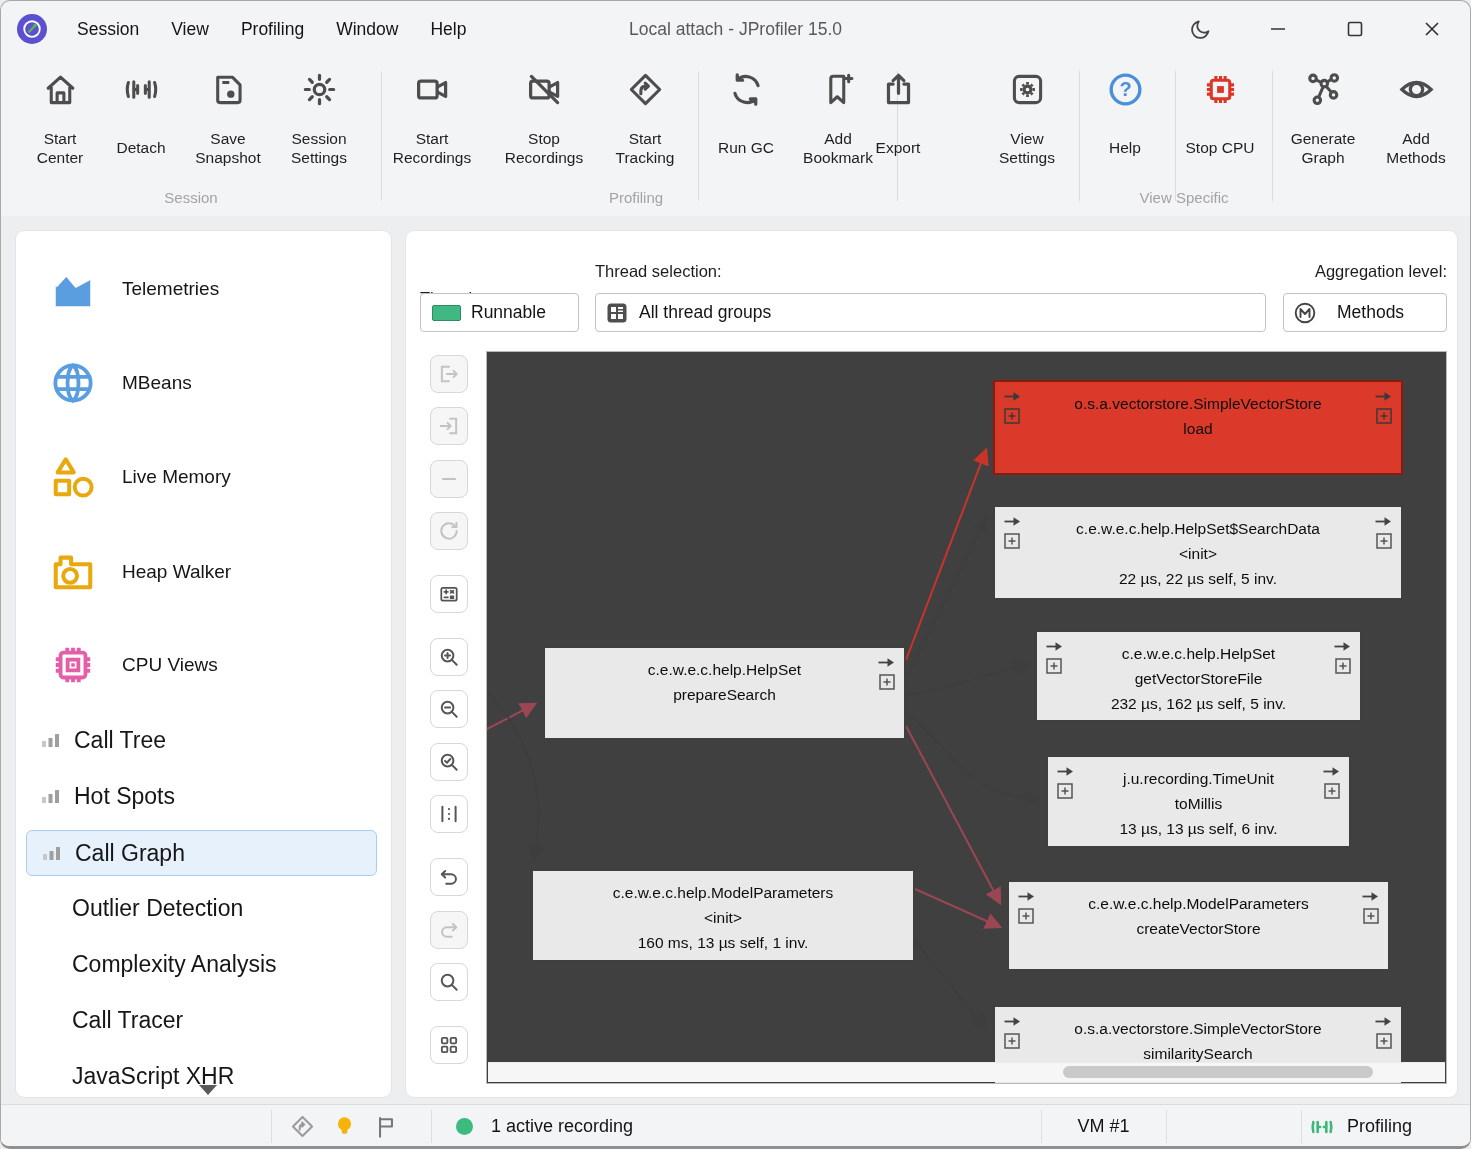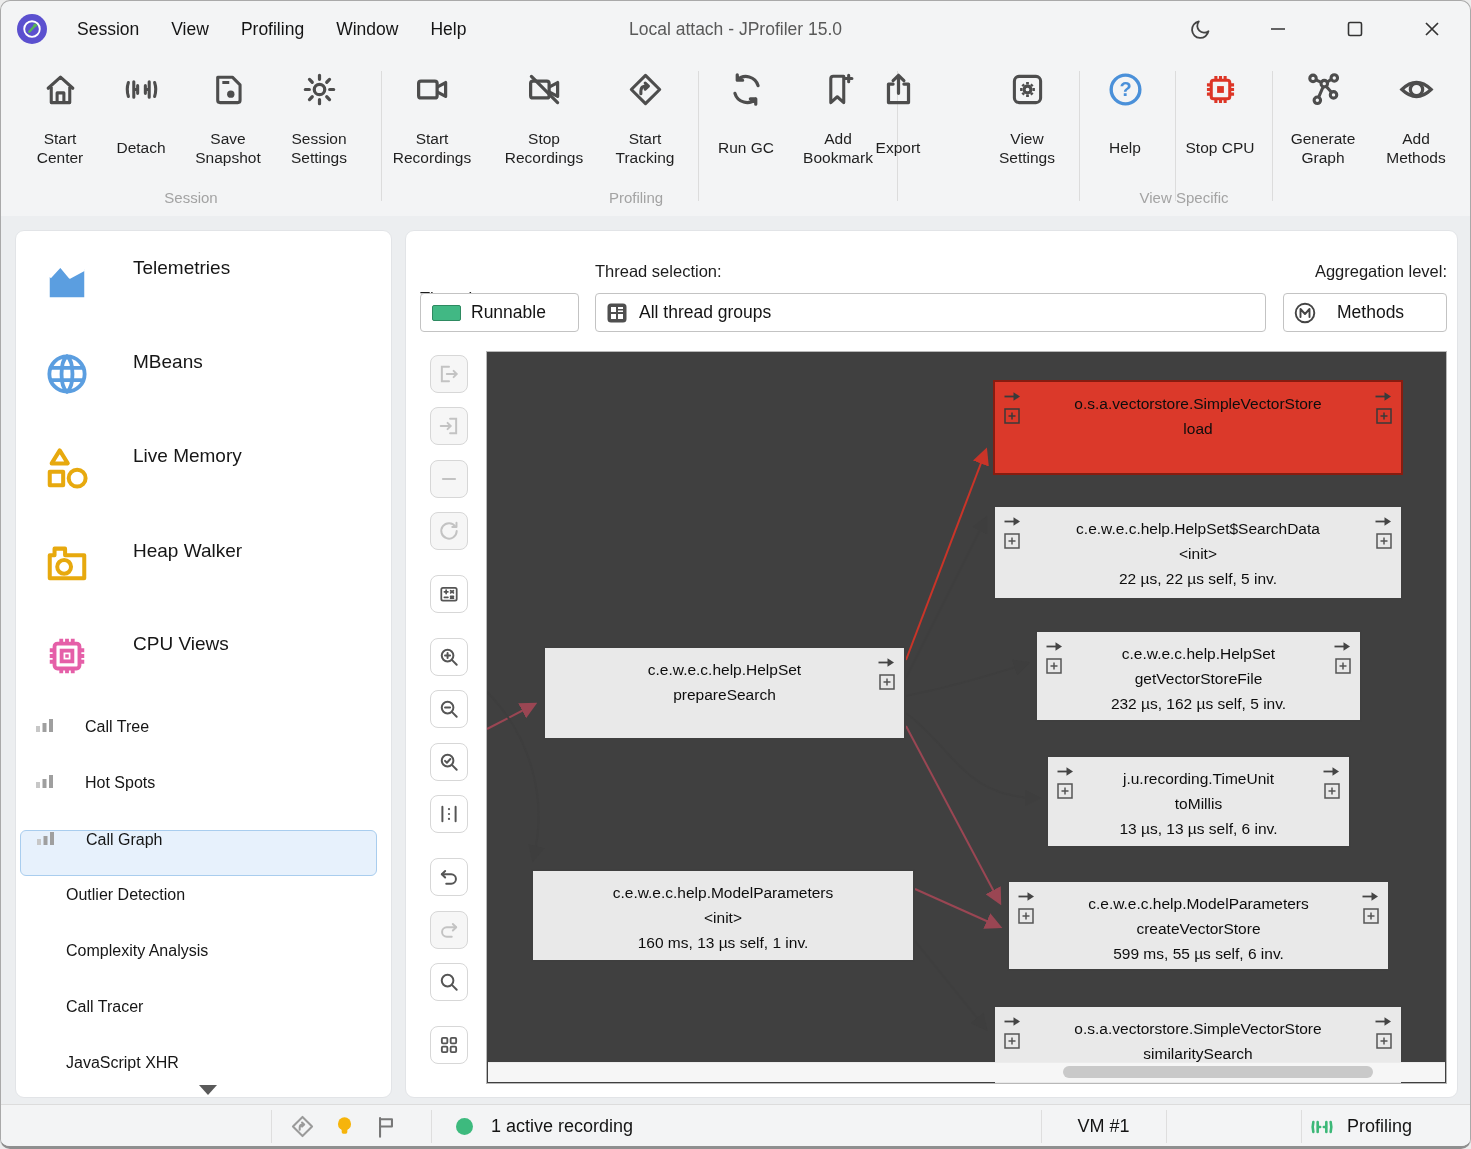--- a/index.html
+++ b/index.html
@@ -22,27 +22,27 @@
   .tbtn .tlabel{flex:1;display:flex;align-items:center;justify-content:center;text-align:center;
     font-size:15.5px;line-height:1.25;color:#1f1f1f;}
   .tdiv{position:absolute;top:14px;width:1px;height:166px;background:#dcdcdc;}
   .tgroup{position:absolute;top:132px;font-size:15px;color:#a3a3a3;transform:translateX(-50%);}
   
   .content-bg{position:absolute;left:0;top:215px;width:100%;height:888px;background:#eceef0;}
   .panel{position:absolute;background:#fff;border:1px solid #e2e4e7;border-radius:9px;box-sizing:border-box;}
   .sidebar{left:14px;top:229px;width:377px;height:868px;overflow:hidden;}
   .mainp{left:404px;top:229px;width:1053px;height:868px;overflow:hidden;}
   
-  .sitem{position:absolute;left:4px;right:14px;display:flex;align-items:flex-start;border-radius:6px;gap:17px;}
+  .sitem{position:absolute;left:10px;right:14px;display:flex;align-items:center;border-radius:6px;}
   .sitem.big{height:64px;}
   .sitem.small{height:44px;}
   .sitem .bigicon{width:46px;height:46px;margin-left:24px;flex:0 0 auto;}
   .sitem .biglabel{margin-left:26px;font-size:19px;color:#161616;}
   .sitem .smicon{width:18px;height:14px;margin-left:16px;flex:0 0 auto;}
-  .sitem .smlabel{margin-left:14px;font-size:16px;color:#161616;}
+  .sitem .smlabel{margin-left:14px;font-size:23px;color:#161616;}
   .sitem .smlabel.noicon{margin-left:46px;}
   .sitem.selected{background:#e7f1fc;border:1px solid #a9cdee;}
   .side-caret{position:absolute;left:183px;bottom:2px;width:0;height:0;border-left:9px solid transparent;
     border-right:9px solid transparent;border-top:10px solid #5a5a5a;}
   
   .flabel{position:absolute;font-size:16.5px;color:#1c1c1c;}
   .dropdown{position:absolute;height:39px;border:1px solid #c3c3c3;border-radius:4px;background:#fff;
     display:flex;align-items:center;box-sizing:border-box;font-size:17.5px;color:#141414;}
   .swatch{width:27px;height:14px;background:#41b884;border:1px solid #2e8a61;border-radius:2px;
     margin:0 10px 0 11px;}
@@ -636,21 +636,20 @@
         <svg class="nico" style="right:9px;top:9px;" width="17" height="11" viewBox="0 0 17 11">
             <path d="M0.5 5.5 H10" stroke="#444" stroke-width="1.8"></path>
             <path d="M9.5 1.2 L16 5.5 L9.5 9.8 Z" fill="#444"></path>
           </svg>
         <svg class="nico" style="right:9px;top:26px;" width="16" height="16" viewBox="0 0 16 16" fill="none">
             <rect x="1" y="1" width="14" height="14" stroke="#555" stroke-width="1.5"></rect>
             <path d="M4.5 8 H11.5 M8 4.5 V11.5" stroke="#555" stroke-width="1.5"></path>
           </svg>
         <div>c.e.w.e.c.help.ModelParameters</div>
         <div>createVectorStore</div>
-        <div>599 ms, 55 µs self, 6 inv.</div>
       </div>
 
       <div class="gnode" style="left:506px;top:653px;width:410px;height:95px;">
         <svg class="nico" style="left:9px;top:9px;" width="17" height="11" viewBox="0 0 17 11">
             <path d="M0.5 5.5 H10" stroke="#444" stroke-width="1.8"></path>
             <path d="M9.5 1.2 L16 5.5 L9.5 9.8 Z" fill="#444"></path>
           </svg>
         <svg class="nico" style="left:9px;top:26px;" width="16" height="16" viewBox="0 0 16 16" fill="none">
             <rect x="1" y="1" width="14" height="14" stroke="#555" stroke-width="1.5"></rect>
             <path d="M4.5 8 H11.5 M8 4.5 V11.5" stroke="#555" stroke-width="1.5"></path>

